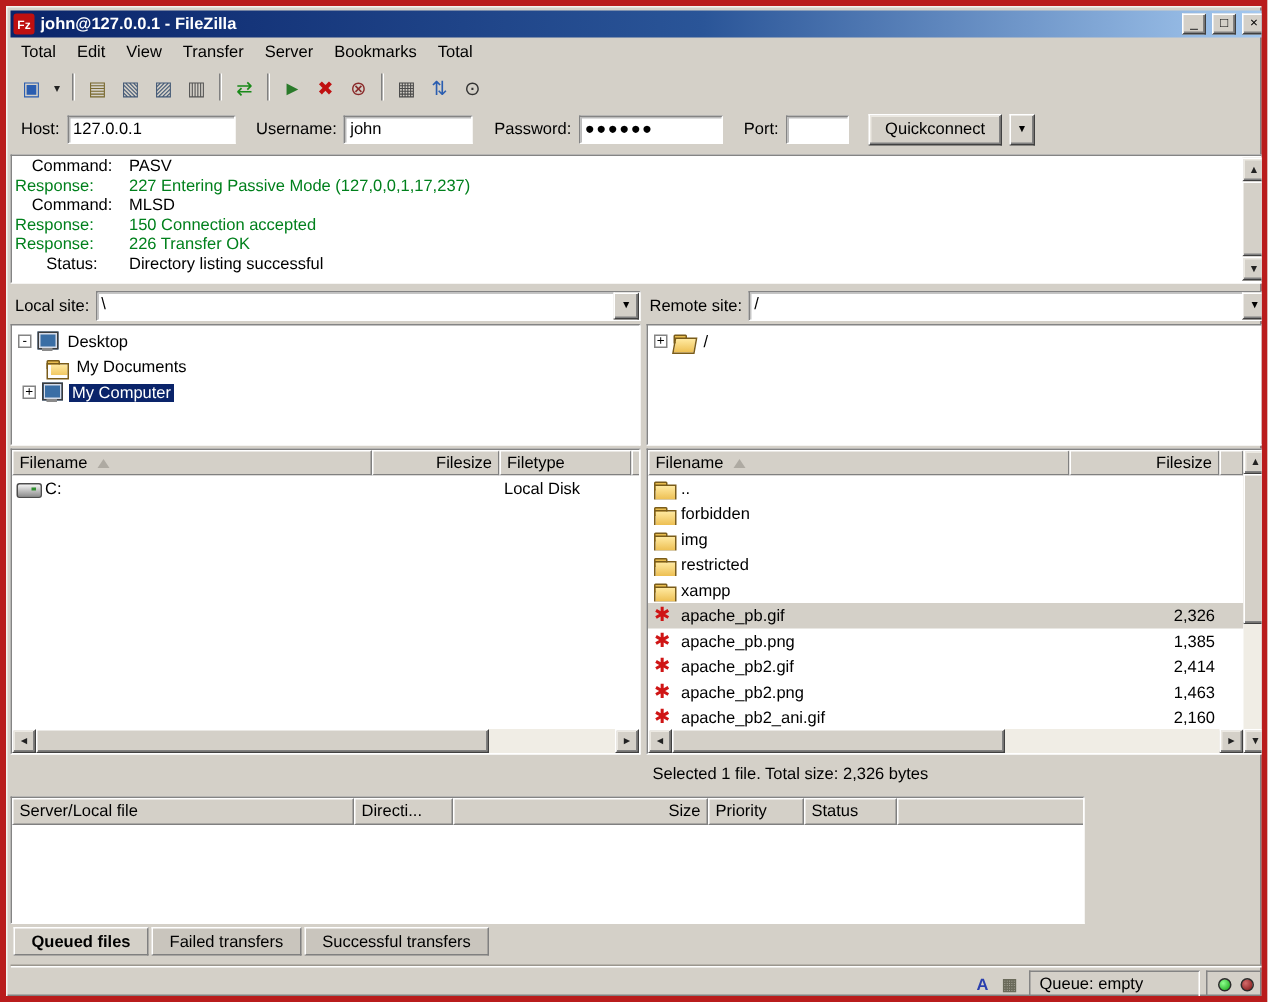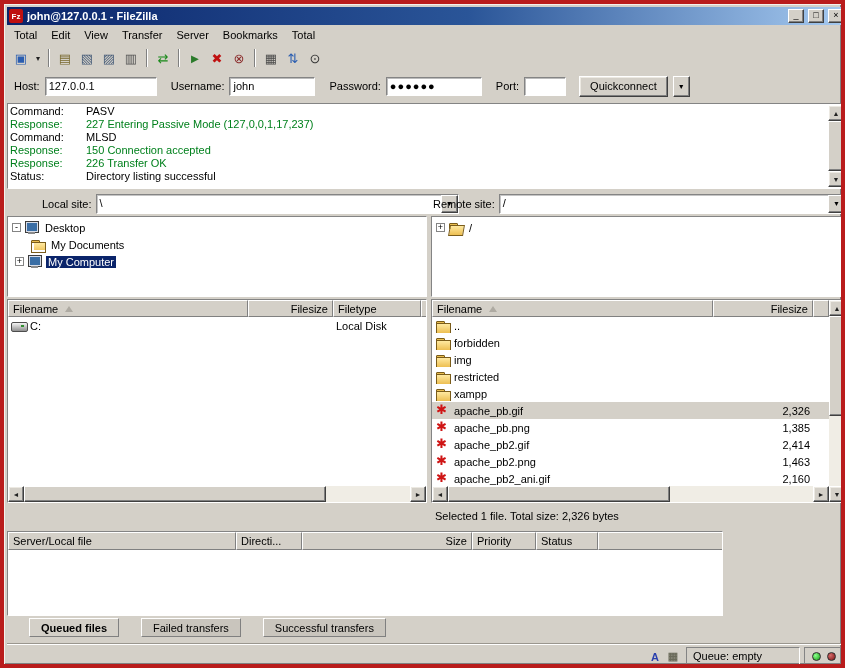--- a/index.html
+++ b/index.html
@@ -39,40 +39,40 @@
              box-shadow: inset -1px -1px 0 #808080; font-size:7px; display:flex; align-items:center; justify-content:center; }
   .qc-drop::before { content:"▼"; }
 
   
   .logpanel { position:absolute; left:3px; top:99px; width:839px; height:86px; background:#fff;
               border:1px solid; border-color:#848484 #fff #fff #848484; overflow:hidden; }
   .loglines { position:absolute; left:2px; top:1px; right:18px; font-size:11px; line-height:13px; }
   .log-line { display:flex; white-space:nowrap; }
   .log-type { width:76px; flex:none; }
   .log-line.resp { color:#00801c; }
-  .log-line.cmd, .log-line.status { color:#000; }
+  .log-line.cmd, .log-line.status { color:#000;text-align:center; }
 
   
   .sb { position:absolute; background:#f0ede5; }
   .sb .btn { position:absolute; width:16px; height:16px; background:#d4d0c8; border:1px solid; border-color:#fff #404040 #404040 #fff;
              box-shadow: inset -1px -1px 0 #808080, inset 1px 1px 0 #ece9e2; font-size:7px; color:#222;
              display:flex; align-items:center; justify-content:center; }
   .sb .thumb { position:absolute; background:#d4d0c8; border:1px solid; border-color:#fff #404040 #404040 #fff; box-shadow: inset -1px -1px 0 #808080; }
   .btn.up::before{content:"▲"} .btn.down::before{content:"▼"} .btn.left::before{content:"◄"} .btn.right::before{content:"►"}
   .sb-log { right:1px; top:1px; width:16px; height:82px; }
   .sb-log .up{top:0} .sb-log .down{bottom:0} .sb-log .thumb{top:16px; bottom:16px; left:0; right:0;}
   .sb-h { left:0; bottom:0; height:16px; }
   .sb-h .left{left:0} .sb-h .right{right:0}
   .sb-h .thumb{ top:0; height:16px; }
   .sb-v { right:0; top:0; width:16px; }
   .sb-v .up{top:0} .sb-v .down{bottom:0}
 
   
   .site-row { position:absolute; top:189px; height:21px; display:flex; align-items:center; gap:4px; font-size:11px; }
-  .site-local { left:3px; width:420px; padding-left:3px;margin-left:32px; }
+  .site-local { left:3px; width:420px; padding-left:3px; }
   .site-remote { left:427px; width:415px; padding-left:2px; }
   .combo { flex:1; height:20px; display:flex; background:#fff; border:1px solid; border-color:#848484 #fff #fff #848484;
            box-shadow: inset 1px 1px 0 rgba(64,64,64,.3); }
   .combo-value { flex:1; padding:2px 3px; font-size:11px; }
   .combo-btn { width:17px; background:#d4d0c8; border:1px solid; border-color:#fff #404040 #404040 #fff;
                box-shadow: inset -1px -1px 0 #808080; font-size:7px; display:flex; align-items:center; justify-content:center; flex:none; }
   .combo-btn::before { content:"▼"; }
 
   
   .treepanel { position:absolute; top:212px; height:81px; background:#fff; border:1px solid; border-color:#848484 #fff #fff #848484;
@@ -134,21 +134,21 @@
   
   .queuepanel { position:absolute; left:3px; top:527px; width:716px; height:85px; background:#fff;
                 border:1px solid; border-color:#848484 #fff #fff #848484; overflow:hidden; }
   .queue-grid { grid-template-columns:228px 66px 170px 64px 62px 164px 1fr; width:837px; }
   .qheader { position:absolute; left:0; top:0; height:18px; display:grid; }
   .qheader .hcell { height:18px; }
   .qbody { position:absolute; left:0; top:18px; width:837px; height:65px; background:#fff; }
 
   
   .tabsrow { position:absolute; left:3px; top:614px; width:839px; height:21px; display:flex; gap:2px; padding-left:2px; align-items:flex-start; }
-  .tab { height:19px; padding:2px 11px; font-size:11px; background:#c9c5bd; border:1px solid; border-color:#fff #808080 #808080 #fff; white-space:nowrap;margin-left:20px; }
+  .tab { height:19px; padding:2px 11px; font-size:11px; background:#c9c5bd; border:1px solid; border-color:#fff #808080 #808080 #fff; white-space:nowrap; }
   .tab.selected { background:#d4d0c8; font-weight:bold; }
 
   
   .statusbar { position:absolute; left:3px; top:639px; width:839px; height:26px; border-top:1px solid #9a968e;
                box-shadow: inset 0 1px 0 #fff; }
   .sbar-right { position:absolute; right:2px; top:3px; display:flex; align-items:center; gap:4px; }
   .sbar-icon { width:18px; height:18px; display:flex; align-items:center; justify-content:center; font-size:11px; font-weight:bold; background:none; border:none; }
   .queuebox { height:19px; min-width:114px; border:1px solid; border-color:#848484 #fff #fff #848484; font-size:11px; padding:2px 6px; white-space:nowrap; }
   .ledwell { height:19px; border:1px solid; border-color:#848484 #fff #fff #848484; display:flex; align-items:center; gap:6px; padding:0 7px; }
   .led { width:9px; height:9px; border-radius:50%; border:1px solid #2c2c2c; }

